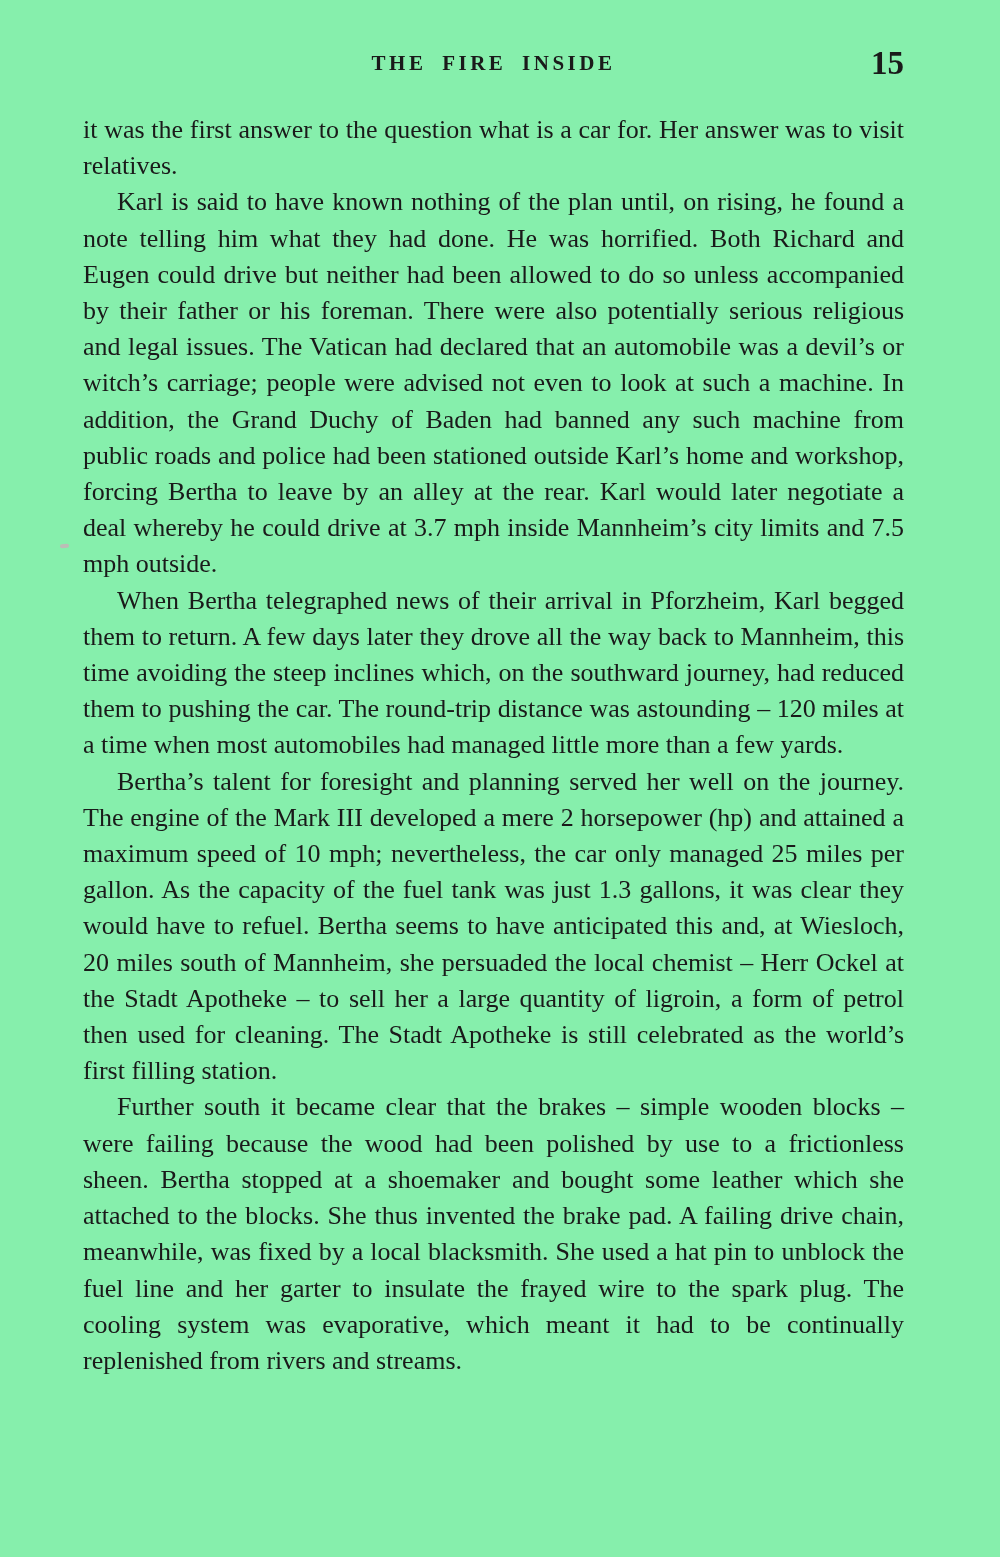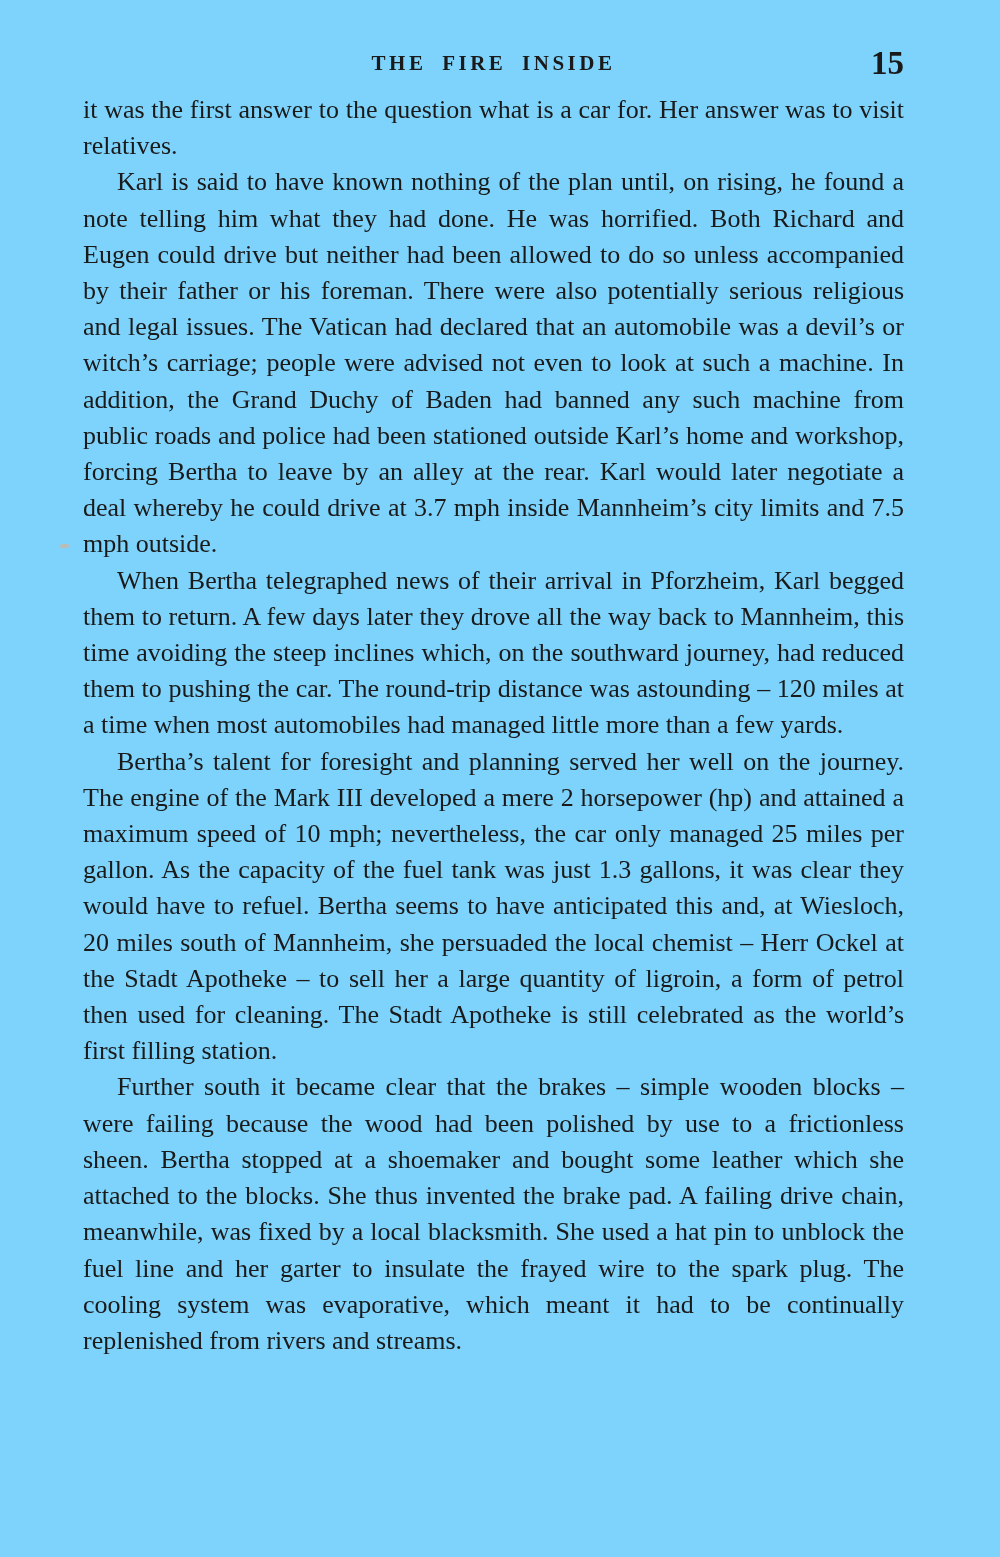--- a/index.html
+++ b/index.html
@@ -5,21 +5,21 @@
   html, body {
     margin: 0;
     padding: 0;
     background: #e8e8e6;
   }
   .page {
     position: relative;
     width: 1000px;
     height: 1557px;
     margin: 0 auto;
-    background: #7dd3fc;
+    background: #86efac;
     overflow: hidden;
     color: #1a1a1a;
     font-family: "Liberation Serif", "DejaVu Serif", serif;
   }
   .running-header {
     position: absolute;
     left: 83px;
     top: 48px;
     width: 821px;
     height: 30px;
@@ -40,21 +40,21 @@
     position: absolute;
     right: 0;
     top: 0;
     font-size: 33px;
     font-weight: 700;
     line-height: 30px;
   }
   .text-block {
     position: absolute;
     left: 83px;
-    top: 92px;
+    top: 112px;
     width: 821px;
   }
   .para {
     margin: 0;
     font-size: 26px;
     line-height: 36.2px;
     text-align: justify;
     text-indent: 34px;
   }
   .para.no-indent {

